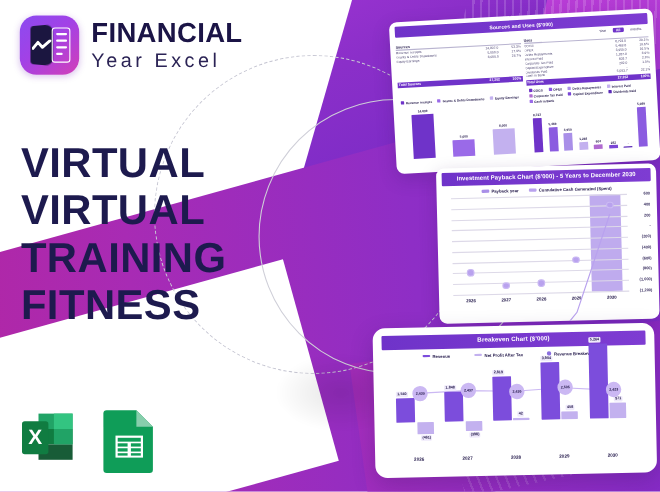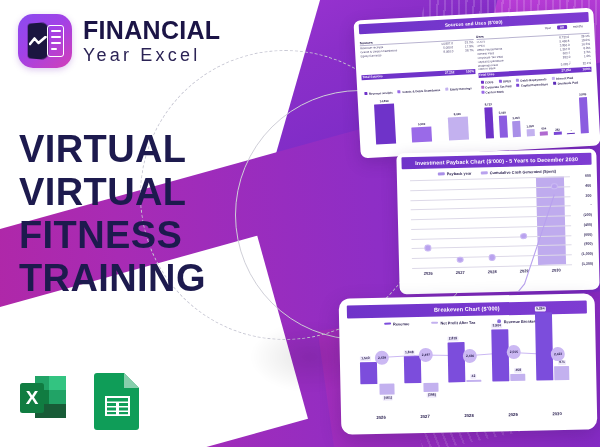--- a/index.html
+++ b/index.html
@@ -210,22 +210,22 @@
     </div>
     <div class="logo-text">
       <div class="logo-t1">FINANCIAL</div>
       <div class="logo-t2">Year Excel</div>
     </div>
   </div>
 
   <div class="headline">
     <div>VIRTUAL</div>
     <div>VIRTUAL</div>
+    <div>TRAINING</div>
     <div>FITNESS</div>
-    <div>TRAINING</div>
   </div>
 
   <div class="app-icons">
     <svg class="xls-icon" viewBox="0 0 56 56">
       <rect x="19" y="6" width="31" height="14" fill="#21a366"></rect>
       <rect x="19" y="20" width="31" height="14" fill="#107c41"></rect>
       <rect x="19" y="34" width="31" height="14" fill="#185c37"></rect>
       <rect x="33" y="6" width="17" height="14" fill="#33c481"></rect>
       <rect x="33" y="20" width="17" height="14" fill="#21a366"></rect>
       <rect x="4" y="13" width="24" height="30" rx="2.5" fill="#107c41"></rect>

